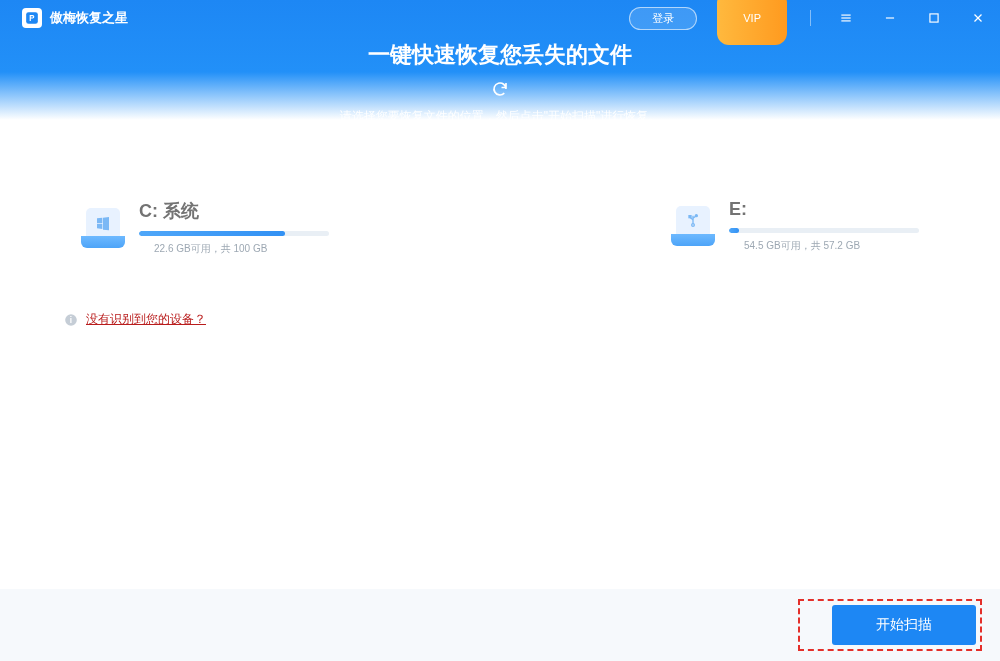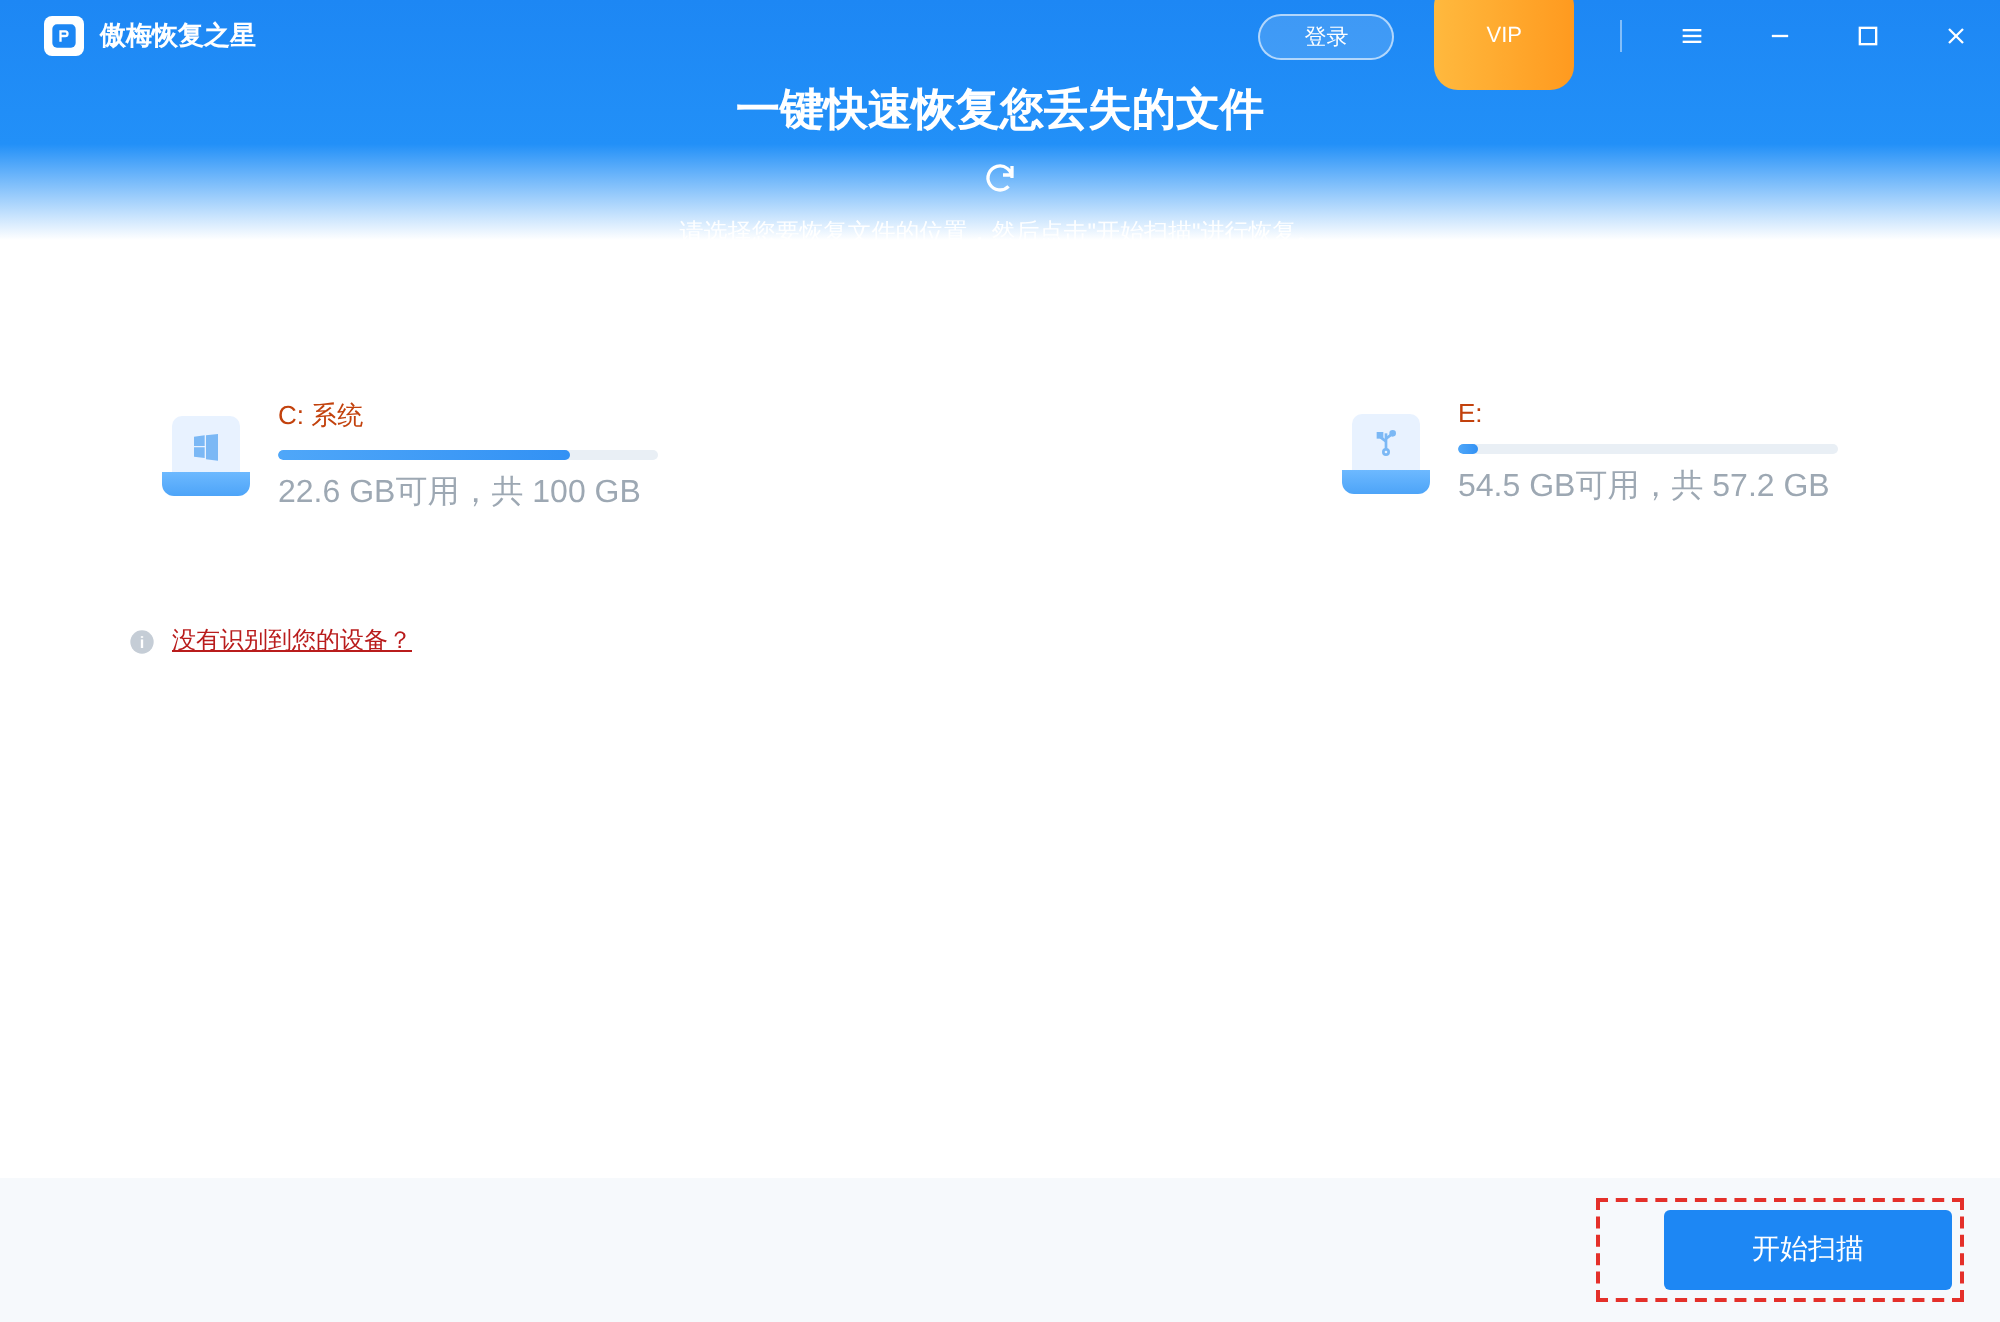--- a/index.html
+++ b/index.html
@@ -161,41 +161,42 @@
       height: 30px;
       background: #e8f2ff;
       border-radius: 5px 5px 2px 2px;
       display: flex;
       align-items: center;
       justify-content: center;
     }
     .drive-top svg { width: 16px; height: 16px; }
     .drive-info { flex: 1; }
     .drive-label {
-      font-size: 13px;
-      font-weight: 400;
-      color: #c2410c;
+      font-size: 18px;
+      font-weight: 700;
+      color: #737373;
       margin-bottom: 8px;
     }
     .drive-bar {
       width: 100%;
       height: 5px;
       background: #e9eff5;
       border-radius: 3px;
       overflow: hidden;
       margin-bottom: 6px;
     }
     .drive-fill {
       height: 100%;
       background: linear-gradient(90deg, #4fa7f9, #3291f4);
       border-radius: 3px;
     }
     .drive-stats {
-      font-size: 16px;
+      font-size: 10px;
       color: #9da8b3;
+      margin-left: 15px;
     }
     .help-row {
       margin-top: 36px;
       padding-left: 4px;
       display: flex;
       align-items: center;
       gap: 8px;
     }
     .help-icon {
       width: 14px;

